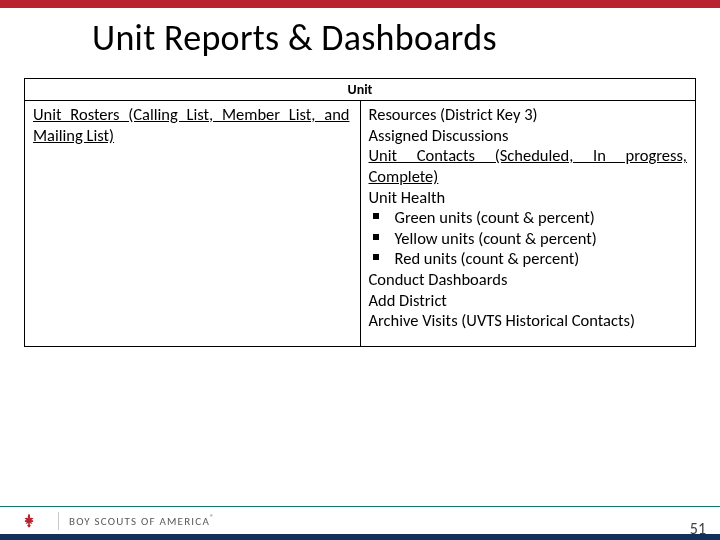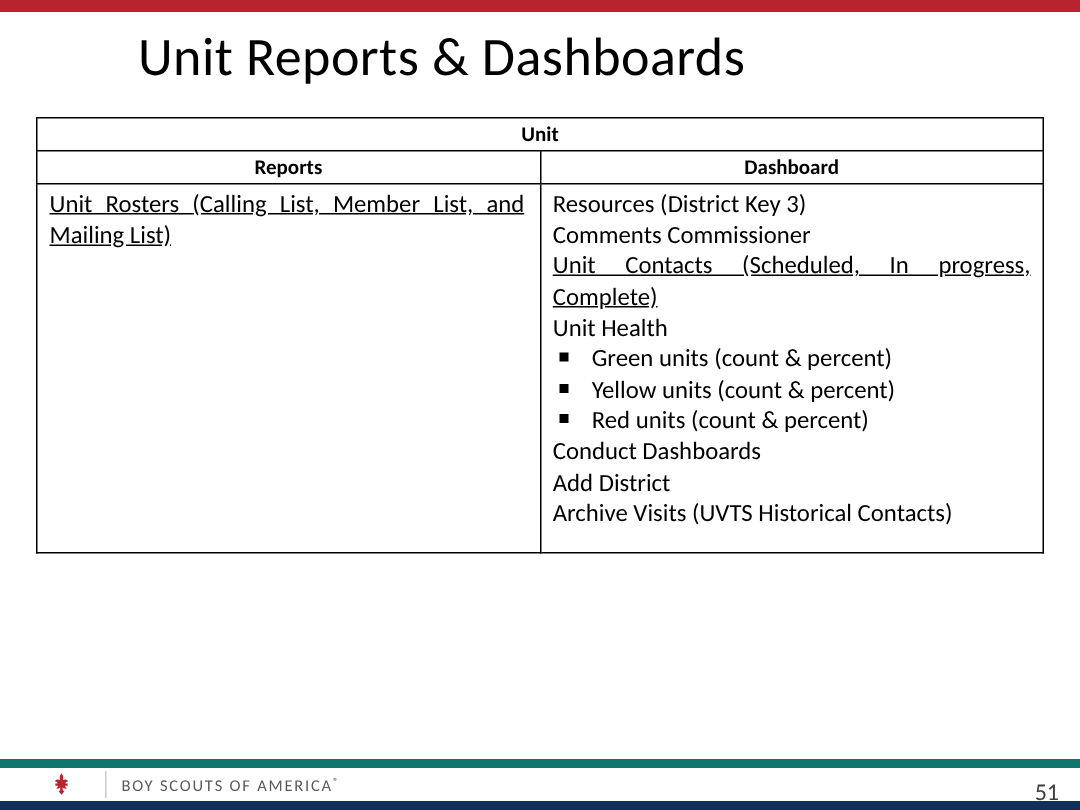--- a/index.html
+++ b/index.html
@@ -10,21 +10,21 @@
   table { width:100%; border-collapse:collapse; table-layout:fixed; }
   td,th { border:1px solid #000; vertical-align:top; padding:3px 8px 4px; font-size:16px; }
   th { font-weight:700; text-align:center; font-size:14px; padding-top:2px; padding-bottom:2px; }
   .th1 { font-size:14px; }
   .coltext { text-align:justify; line-height:1.25; font-size:16.5px; }
   .coltext.left { padding-right:10px; }
   ul.bullets { list-style:none; margin:0; padding:0; }
   ul.bullets li { padding-left:26px; position:relative; }
   ul.bullets li .dot { position:absolute; left:4px; top:6px; width:6px; height:6px; background:#000; }
   .footer { position:absolute; left:0; bottom:0; width:100%; }
-  .footerbar { width:100%; height:28px; border-top:6px solid #0f766e; display:flex; align-items:center; padding:0 32px; font-size:12px; color:#666;text-align:center; }
+  .footerbar { width:100%; height:28px; border-top:1px solid #0f766e; display:flex; align-items:center; padding:0 20px; font-size:12px; color:#666;text-align:center; }
   .fleur { width:18px; height:18px; margin-right:10px; }
   .brand { letter-spacing:1.2px; font-size:11px; color:#5a5a5a; }
   .divider { width:1px; height:18px; background:#c9c9c9; margin:0 10px; }
   .spacer { flex:1; }
   .tag { color:#b8232f; font-weight:700; font-style:italic; font-size:14px; letter-spacing:.2px; }
   .botstrip { width:100%; height:6px; background:#12305a; }
   .pagenum { position:absolute; right:14px; bottom:2px; font-size:16px; color:#404040; z-index:2; }
   .leftcell { height:246px;text-decoration:underline; }
 </style>
 </head>
@@ -34,30 +34,26 @@
 
 <div class="title">Unit Reports &amp; Dashboards</div>
 
 <div class="tablewrap">
 <table>
   <tbody>
         <tr>
     <th colspan="2" class="th1">Unit</th>
   </tr>
   <tr>
-    <th>Reports</th>
-    <th>Dashboard</th>
-  </tr>
-  <tr>
     <td class="coltext left leftcell">
       <div style="text-align:justify;">Unit Rosters (Calling List, Member List, and Mailing List)</div>
     </td>
     <td class="coltext">
       <div>Resources (District Key 3)</div>
-      <div>Comments Commissioner</div>
+      <div>Assigned Discussions</div>
       <div style="text-align:justify;text-decoration:underline;">Unit Contacts (Scheduled, In progress, Complete)</div>
       <div>Unit Health</div>
       <ul class="bullets">
         <li><span class="dot"></span><span>Green units (count &amp; percent)</span></li>
         <li><span class="dot"></span><span>Yellow units (count &amp; percent)</span></li>
         <li><span class="dot"></span><span>Red units (count &amp; percent)</span></li>
       </ul>
       <div>Conduct Dashboards</div>
       <div>Add District</div>
       <div>Archive Visits (UVTS Historical Contacts)</div>

